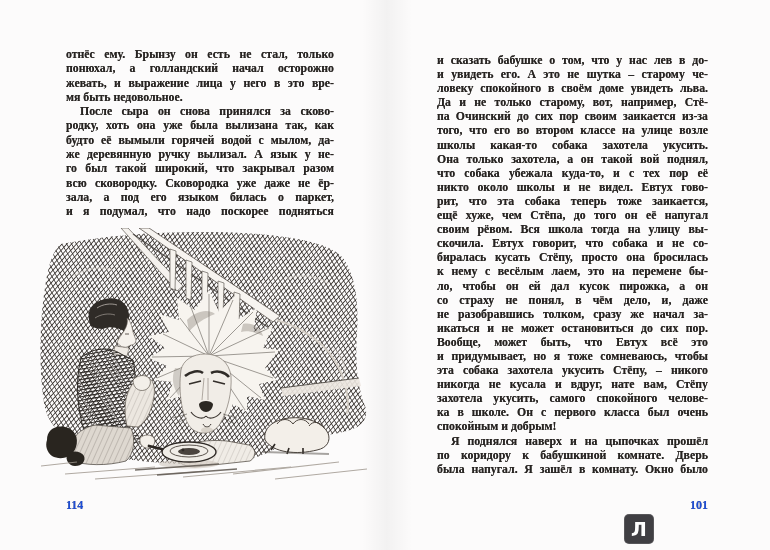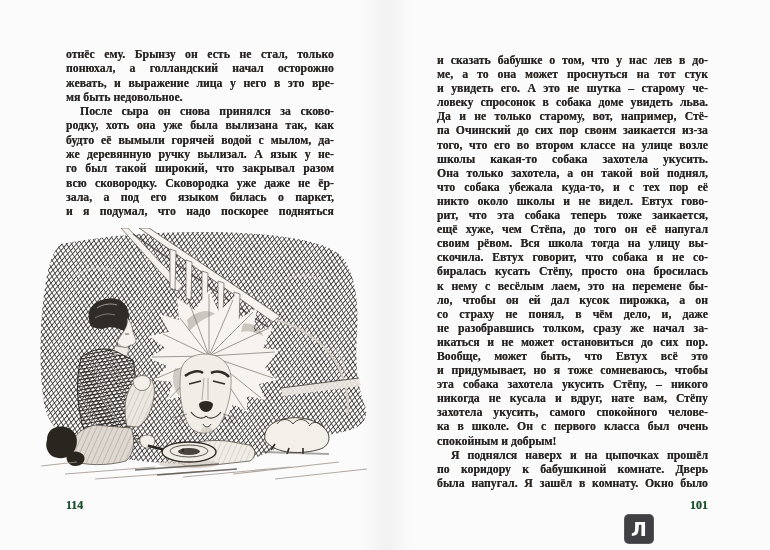--- a/index.html
+++ b/index.html
@@ -14,21 +14,21 @@
   .textcol{
     position:absolute;font-weight:700;color:#272422;
     text-shadow:0 0 .5px rgba(43,38,34,.75);
   }
   #leftcol{left:66px;top:47px;width:268px;font-size:11.8px;line-height:14.3px;}
   #rightcol{left:437px;top:47px;width:271px;font-size:11.8px;line-height:14.1px;margin-top:6px;}
   .tline{text-align:justify;text-align-last:justify;}
   .tline.ind{text-indent:14px;}
   .tline.end{text-align-last:left;}
   .pnum{
-    position:absolute;top:498px;font-size:12px;font-weight:700;color:#14532d;
+    position:absolute;top:498px;font-size:12px;font-weight:700;color:#1d4ed8;
     text-shadow:0 0 .4px rgba(43,38,34,.7);
   }
   #pnum-left{left:66px;}
   #pnum-right{left:437px;width:271px;text-align:right;}
   .illus{position:absolute;left:37px;top:228px;}
   .watermark{
     position:absolute;left:624px;top:514px;width:30px;height:30px;
     border-radius:5px;background:#403f43;
     display:flex;align-items:center;justify-content:center;
     color:#ffffff;font-family:"DejaVu Sans",sans-serif;font-weight:bold;font-size:19px;
@@ -207,23 +207,22 @@
         </g>
       </g>
     </svg>
 
     <div class="pnum" id="pnum-left">114</div>
   </div>
 
   <div>
     <div class="textcol" id="rightcol">
         <div class="tline">и сказать бабушке о том, что у нас лев в до-</div>
-        <div class="tline">ме, а то она может проснуться на тот стук</div>
         <div class="tline">и увидеть его. А это не шутка – старому че-</div>
-        <div class="tline">ловеку спросонок в собака доме увидеть льва.</div>
+        <div class="tline">ловеку спокойного в своём доме увидеть льва.</div>
         <div class="tline">Да и не только старому, вот, например, Стё-</div>
         <div class="tline">па Очинский до сих пор своим заикается из-за</div>
         <div class="tline">того, что его во втором классе на улице возле</div>
         <div class="tline">школы какая-то собака захотела укусить.</div>
         <div class="tline">Она только захотела, а он такой вой поднял,</div>
         <div class="tline">что собака убежала куда-то, и с тех пор её</div>
         <div class="tline">никто около школы и не видел. Евтух гово-</div>
         <div class="tline">рит, что эта собака теперь тоже заикается,</div>
         <div class="tline">ещё хуже, чем Стёпа, до того он её напугал</div>
         <div class="tline">своим рёвом. Вся школа тогда на улицу вы-</div>

